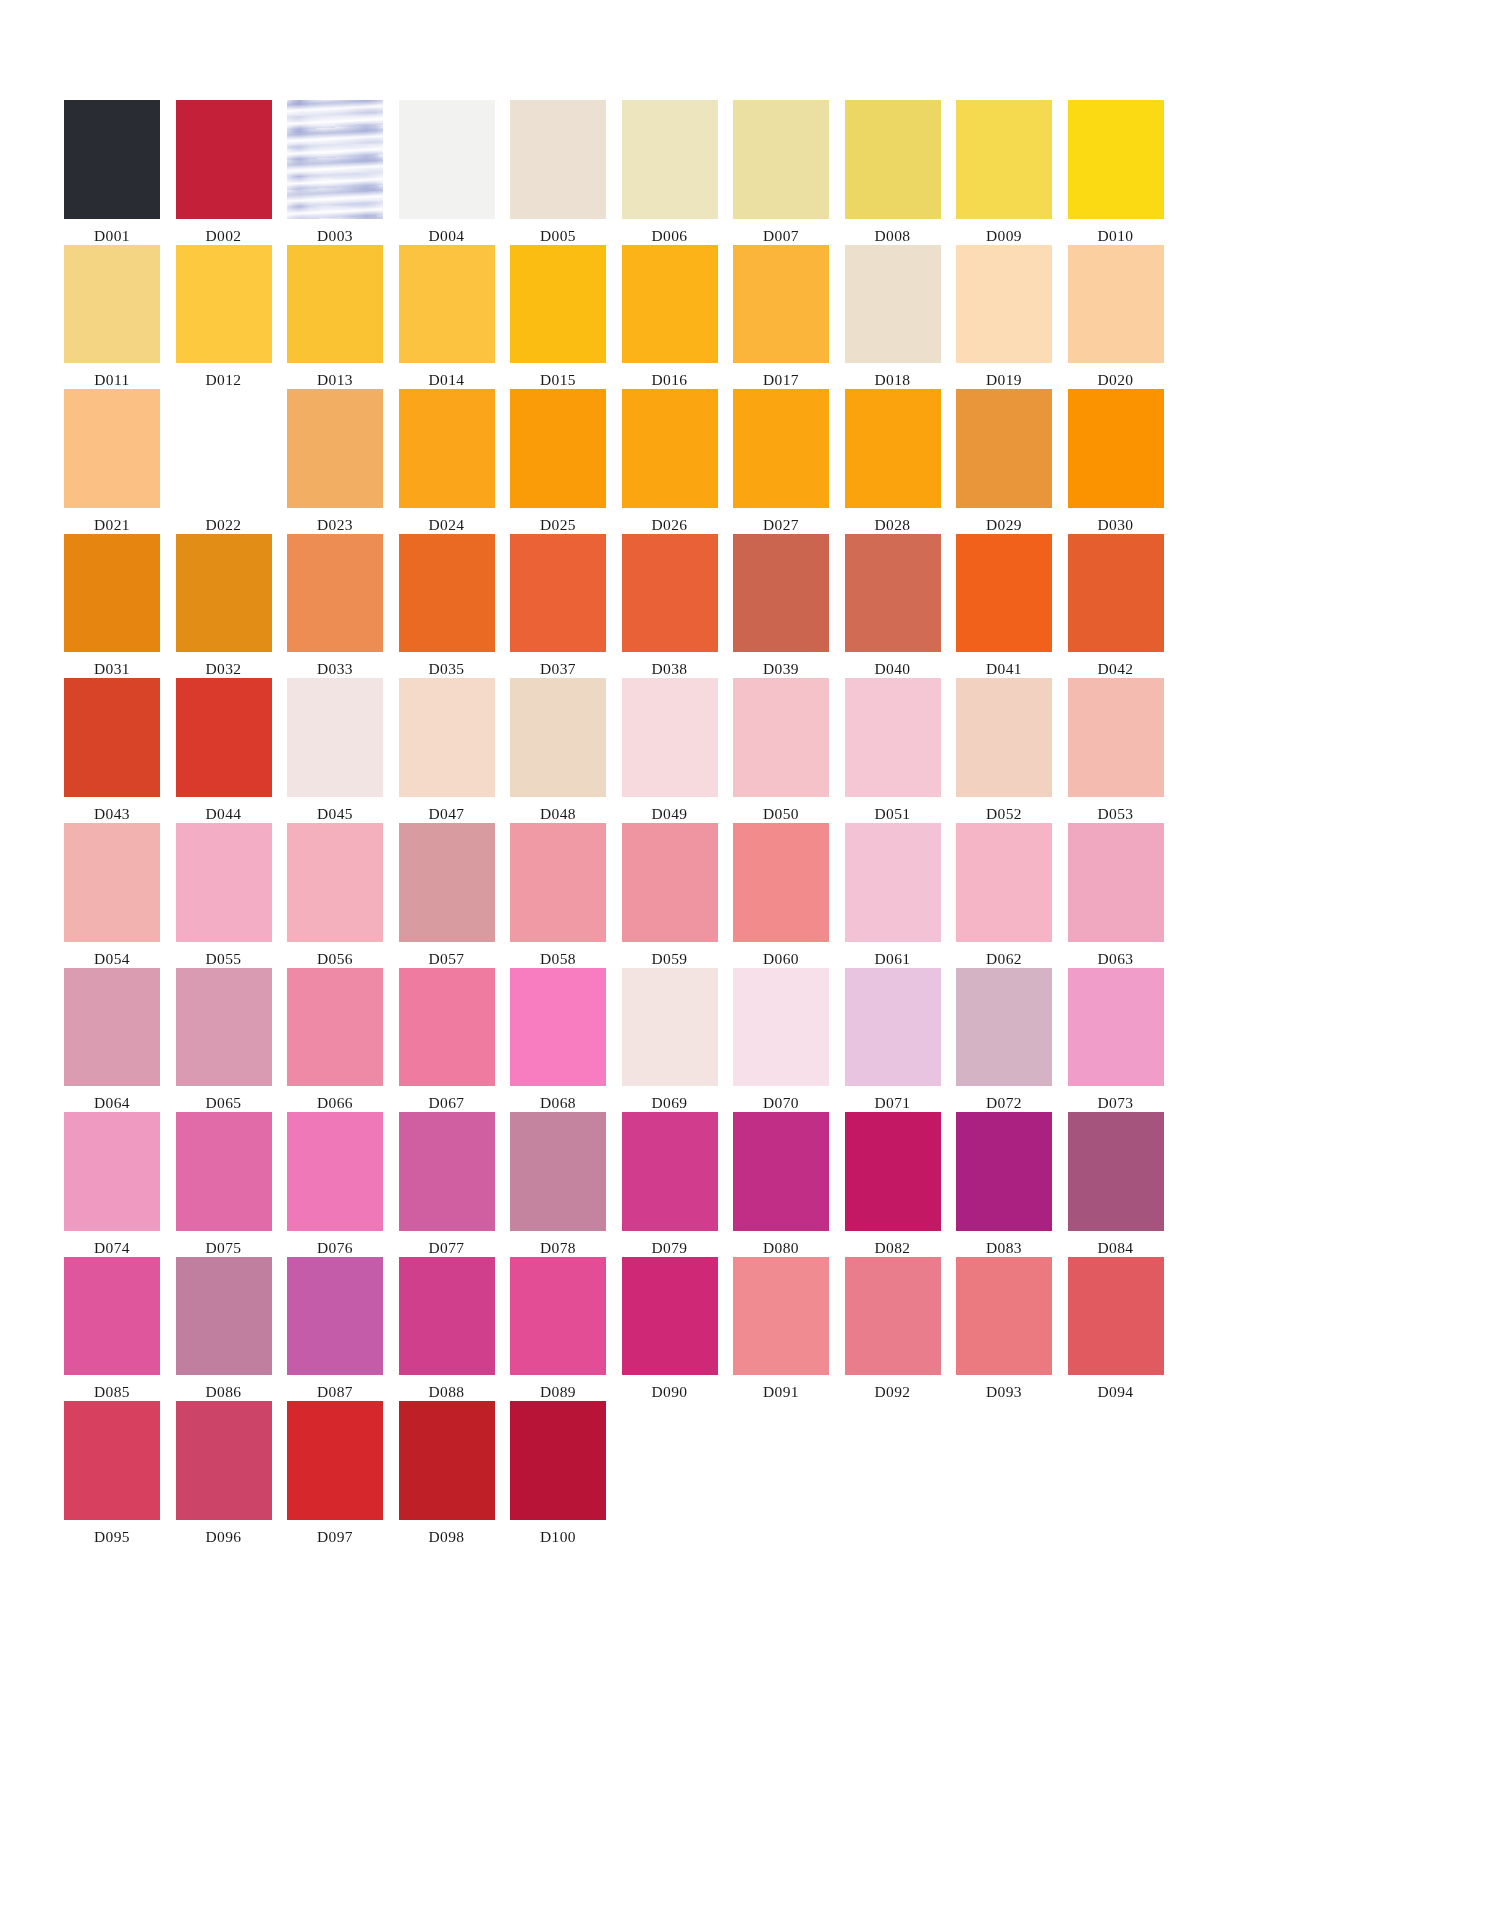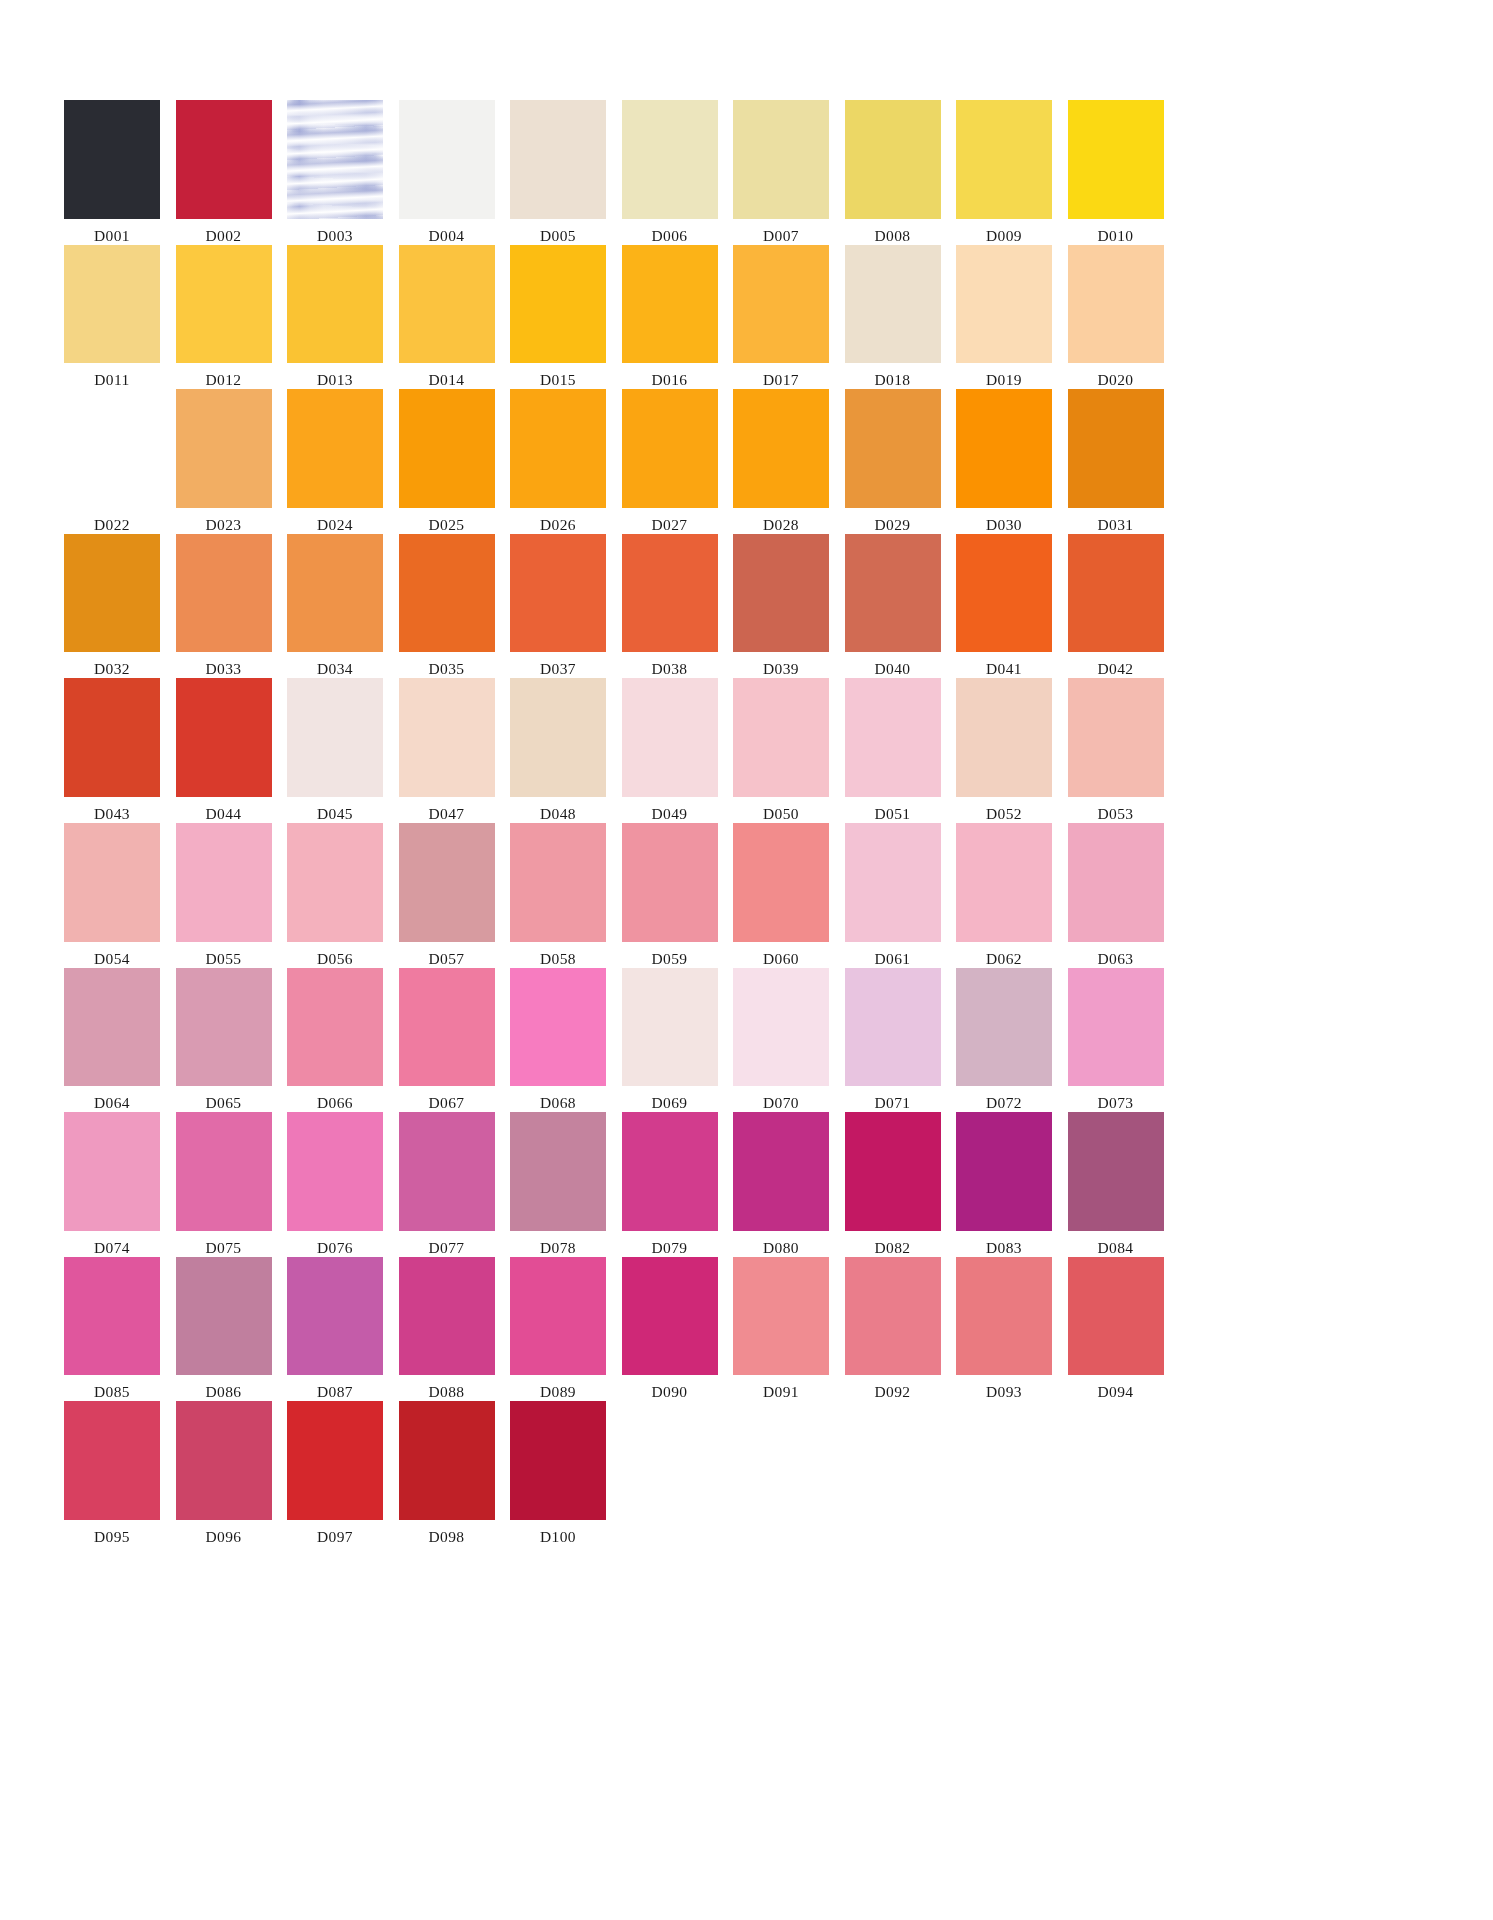--- a/index.html
+++ b/index.html
@@ -165,20 +165,24 @@
       </div>
       <div class="cell">
         <div class="chip" style="background-color: rgb(251, 220, 181);"></div>
         <div class="label">D019</div>
       </div>
       <div class="cell">
         <div class="chip" style="background-color: rgb(251, 207, 160);"></div>
         <div class="label">D020</div>
       </div>
       <div class="cell">
+        <div class="chip" style="background-color: rgb(251, 193, 132);"></div>
+        <div class="label">D021</div>
+      </div>
+      <div class="cell">
         <div class="chip"></div>
         <div class="label">D022</div>
       </div>
       <div class="cell">
         <div class="chip" style="background-color: rgb(242, 174, 99);"></div>
         <div class="label">D023</div>
       </div>
       <div class="cell">
         <div class="chip" style="background-color: rgb(251, 165, 27);"></div>
         <div class="label">D024</div>
@@ -211,24 +215,20 @@
         <div class="chip" style="background-color: rgb(230, 133, 15);"></div>
         <div class="label">D031</div>
       </div>
       <div class="cell">
         <div class="chip" style="background-color: rgb(226, 142, 22);"></div>
         <div class="label">D032</div>
       </div>
       <div class="cell">
         <div class="chip" style="background-color: rgb(237, 140, 83);"></div>
         <div class="label">D033</div>
-      </div>
-      <div class="cell">
-        <div class="chip" style="background-color: rgb(239, 147, 72);"></div>
-        <div class="label">D034</div>
       </div>
       <div class="cell">
         <div class="chip" style="background-color: rgb(234, 106, 35);"></div>
         <div class="label">D035</div>
       </div>
       <div class="cell">
         <div class="chip" style="background-color: rgb(234, 98, 54);"></div>
         <div class="label">D037</div>
       </div>
       <div class="cell">

